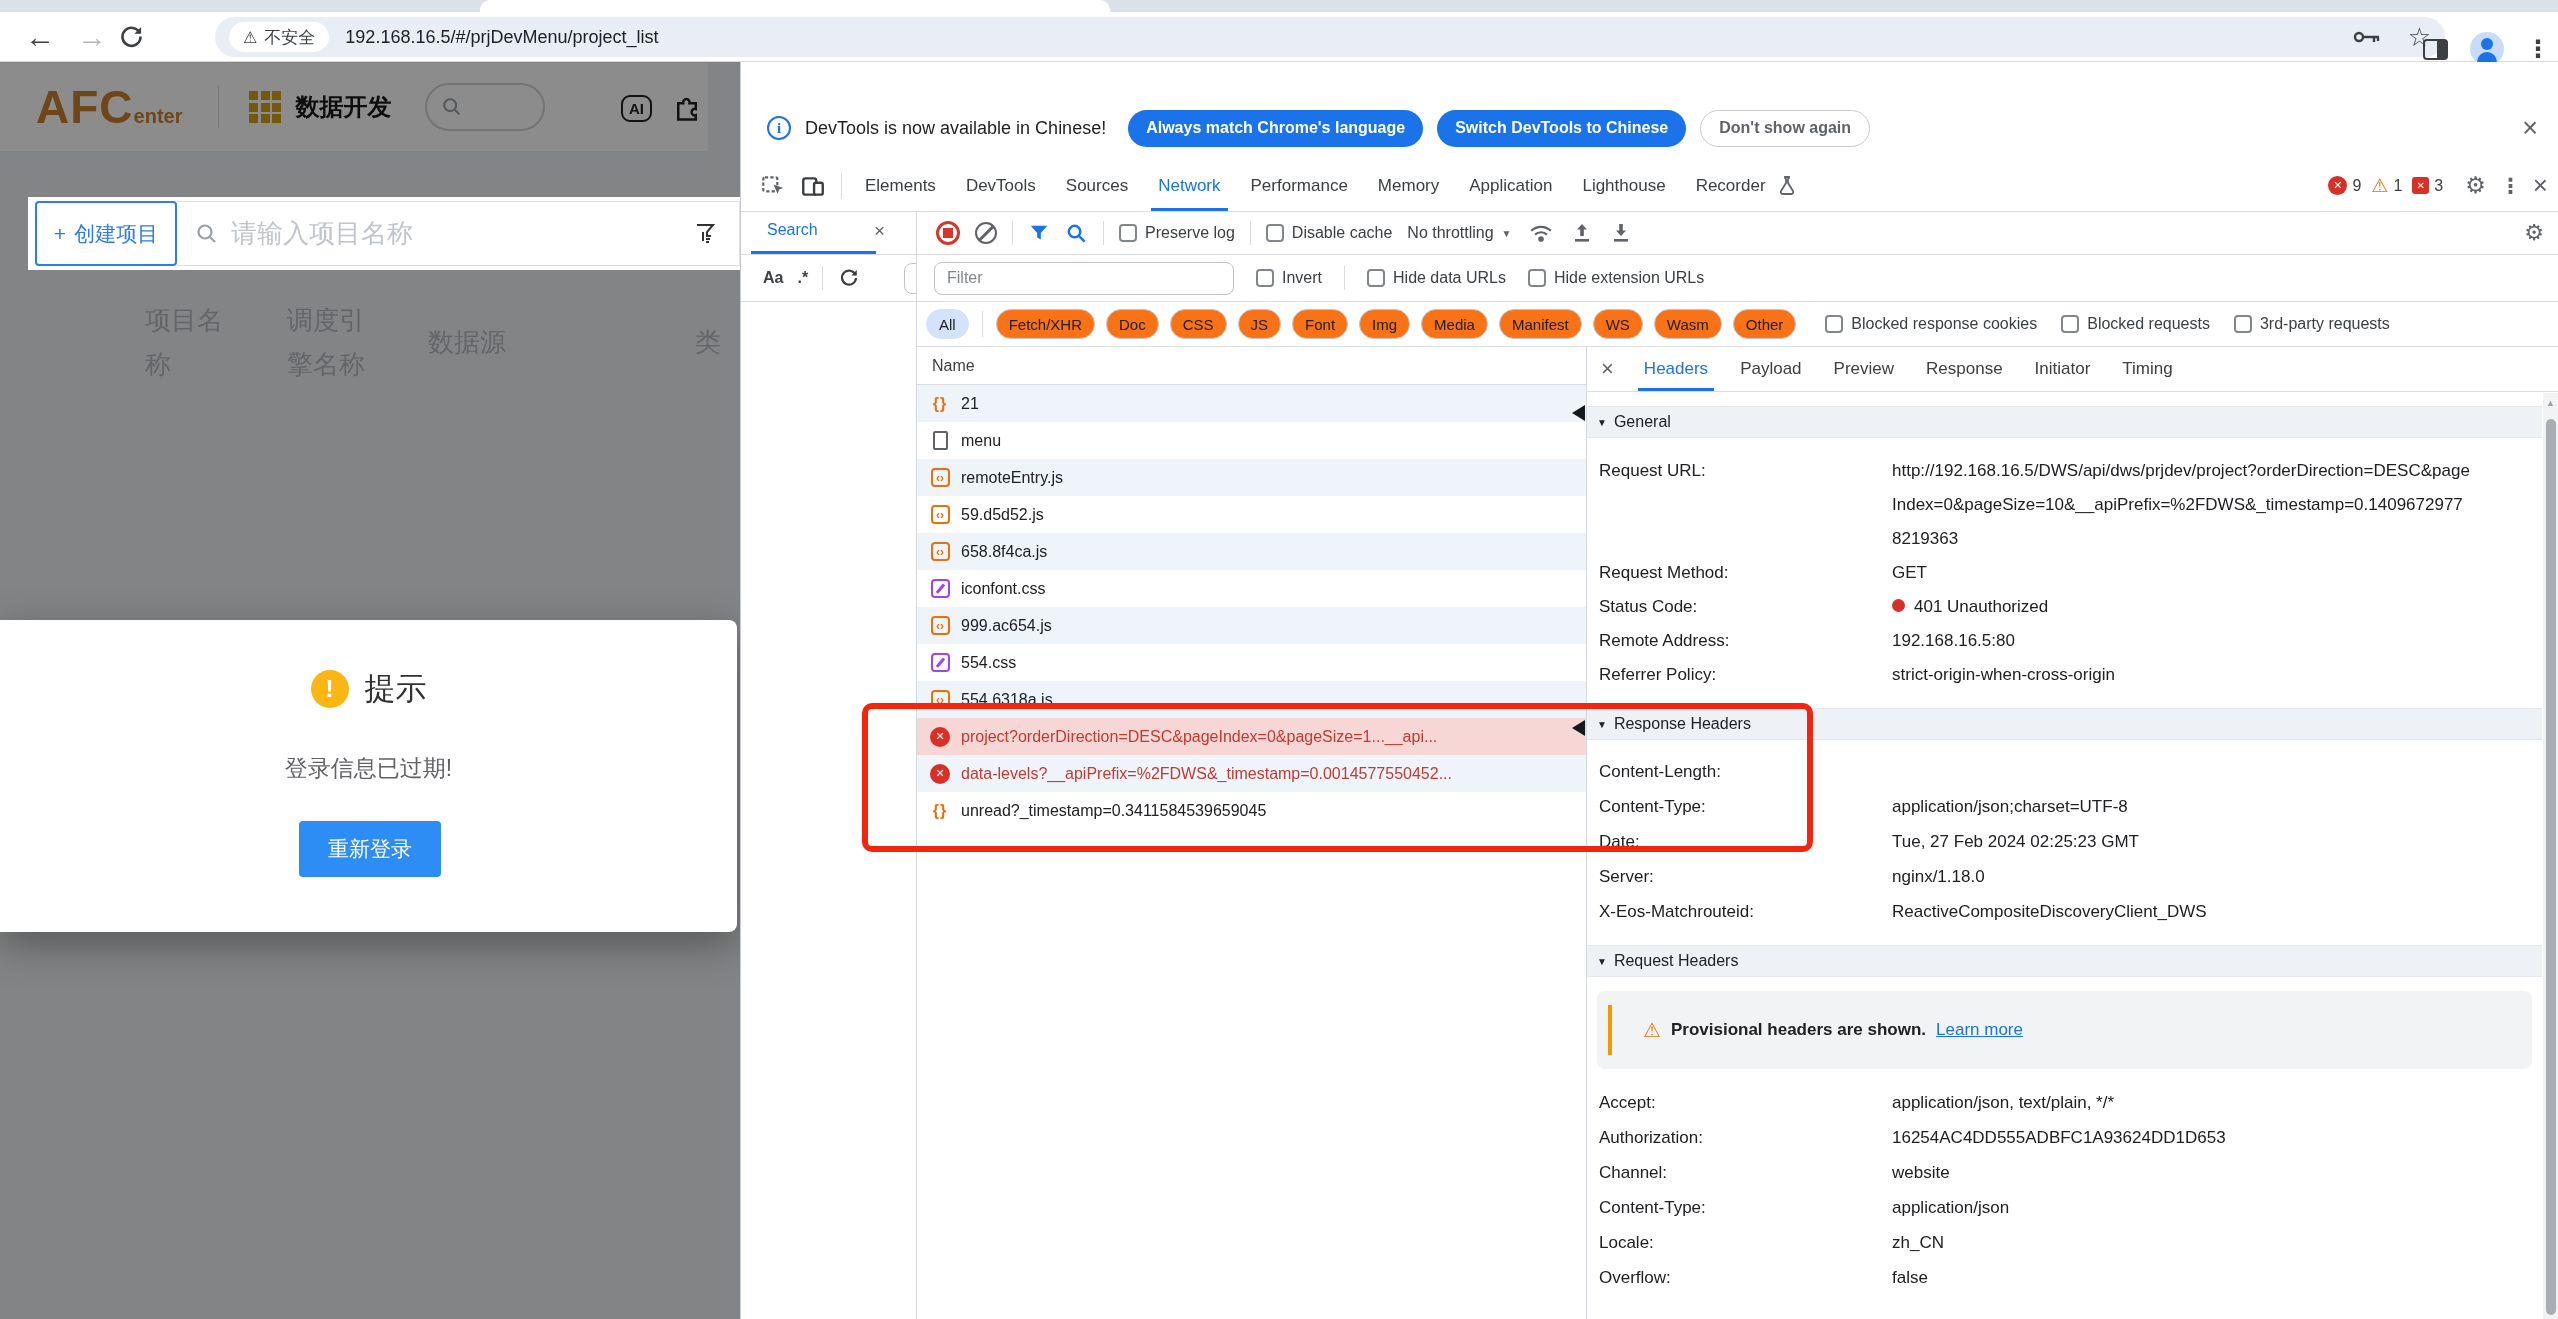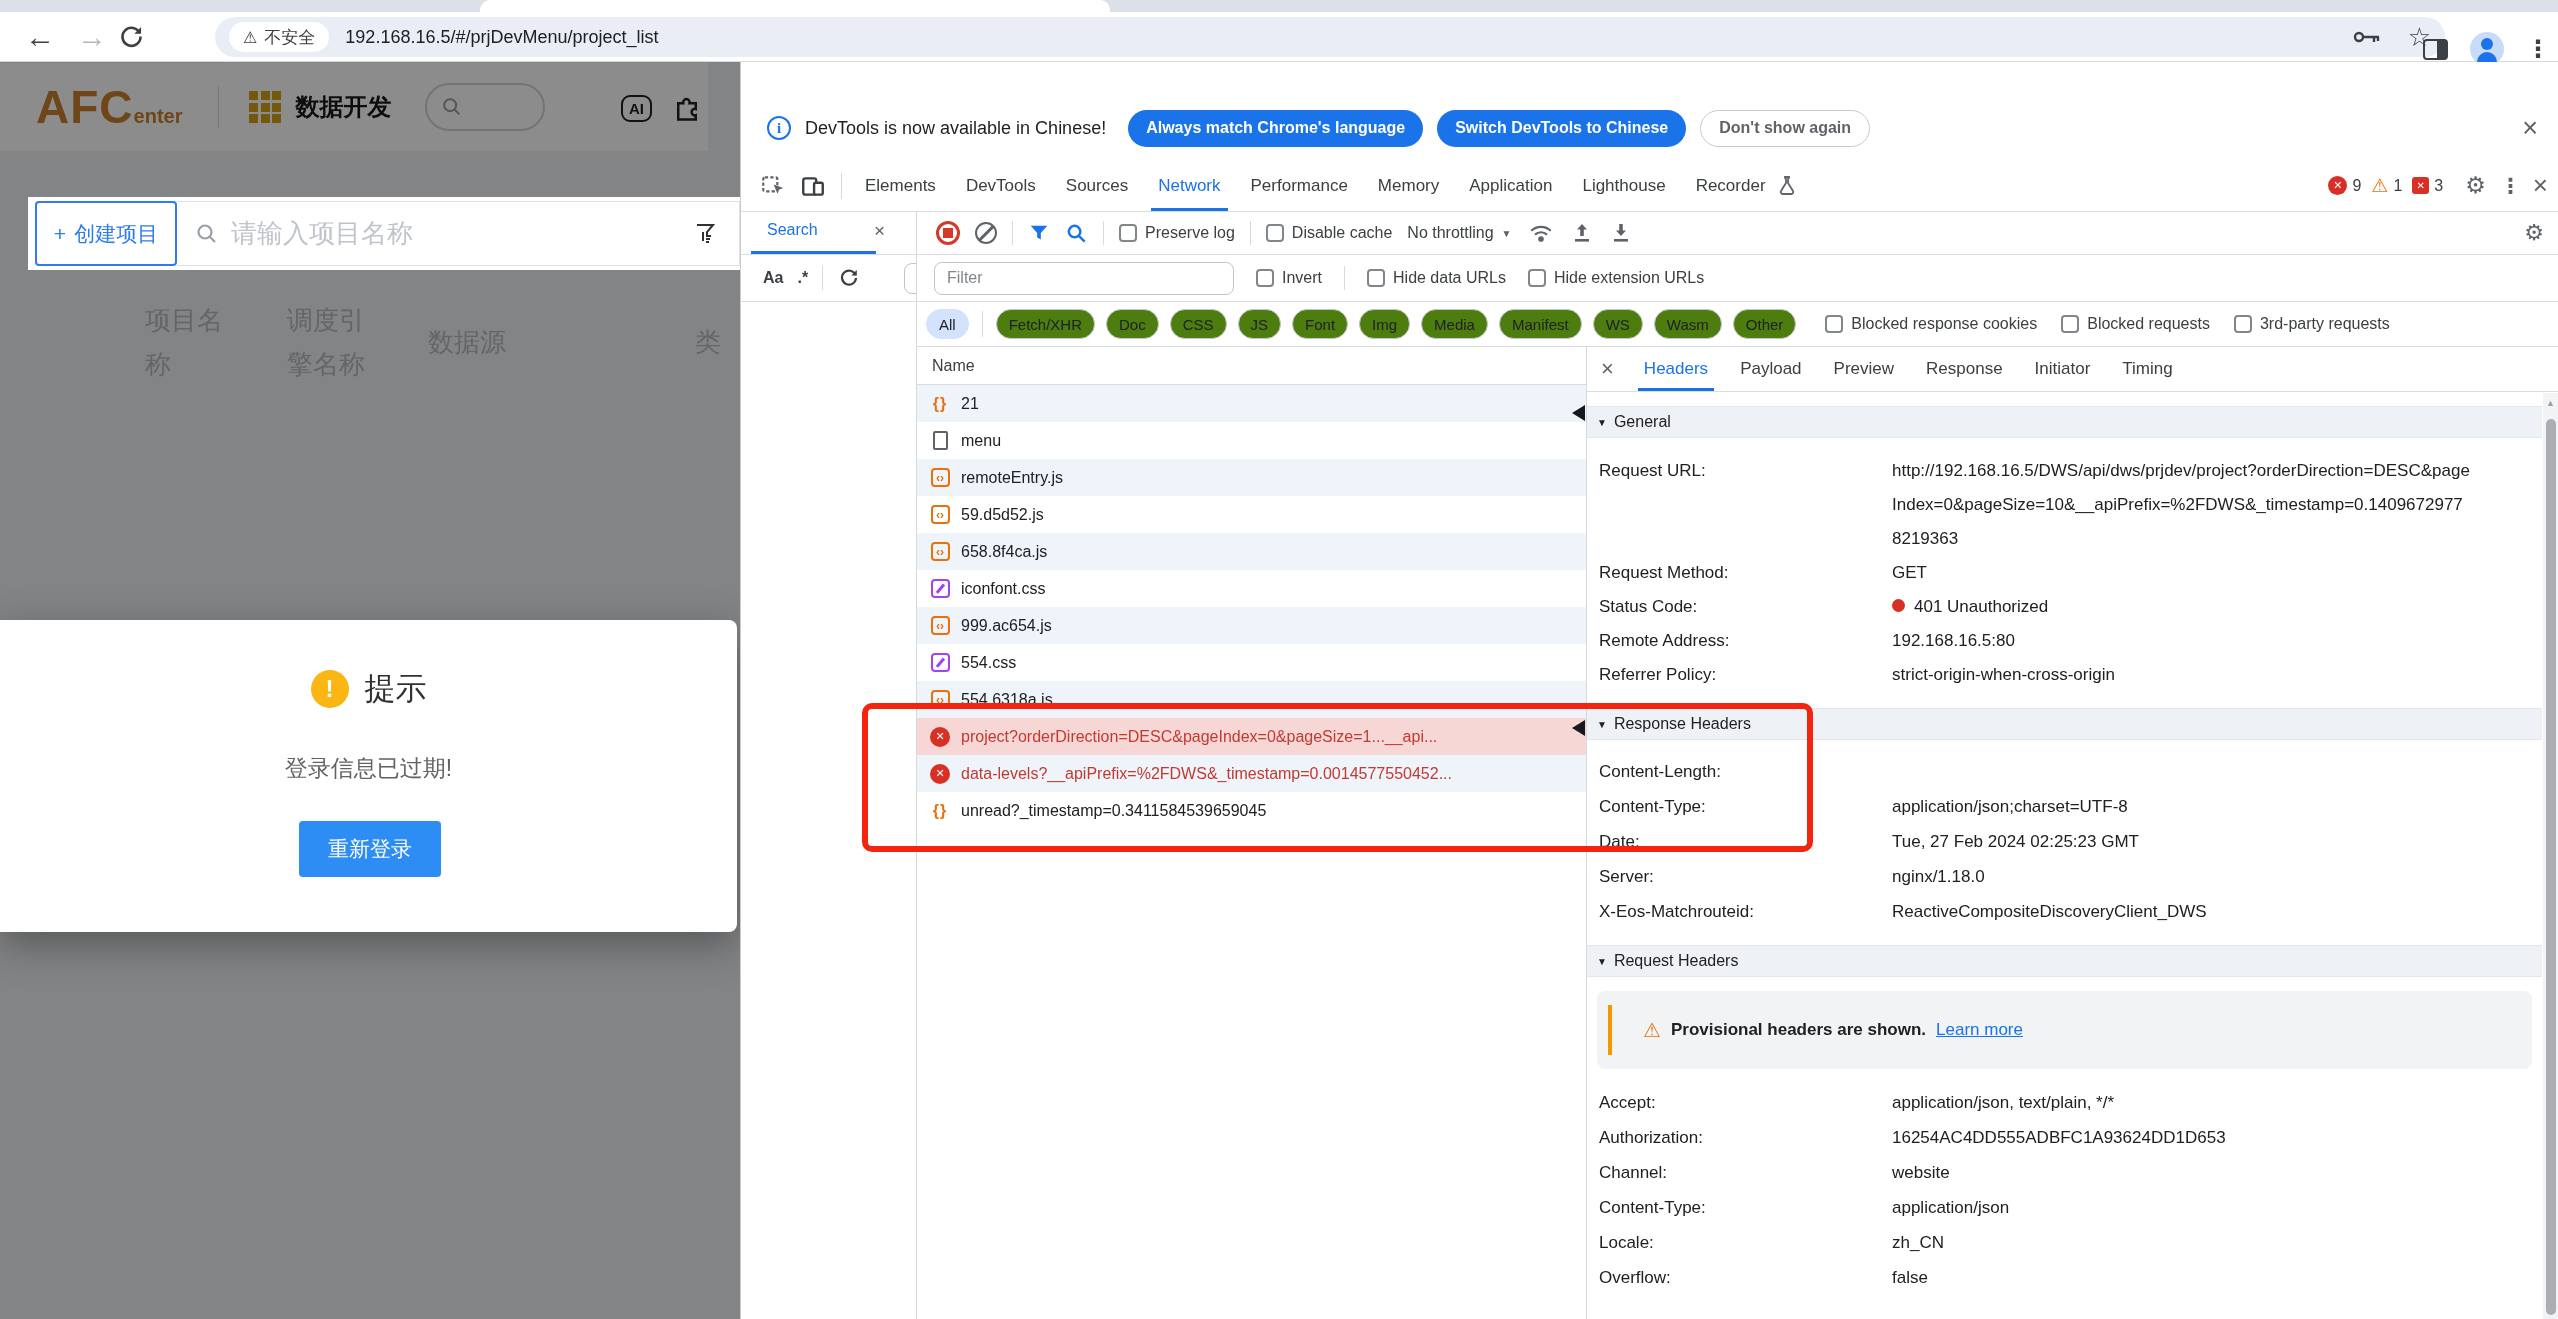--- a/index.html
+++ b/index.html
@@ -103,21 +103,21 @@
   .dt-filterrow { position:absolute; left:0; top:193px; width:100%; height:47px; border-bottom:1px solid #dadce0; display:flex; }
   .sp-tools { width:175px; flex:none; display:flex; align-items:center; gap:14px; padding-left:22px; position:relative; overflow:hidden; }
   .txt-btn { font-size:16px; font-weight:bold; color:#3c4043; cursor:pointer; }
   .sliver { position:absolute; right:-16px; top:8px; width:28px; height:31px; border:1.5px solid #c0c4ca; border-radius:8px; }
   .filt-tools { flex:1; display:flex; align-items:center; gap:22px; padding-left:18px; }
   .filter-input { width:300px; height:33px; border:1.5px solid #c0c4ca; border-radius:8px; font-size:16px; padding:0 12px; color:#202124; outline:none; font-family:inherit; }
   .filter-input::placeholder { color:#80868b; }
   
   .dt-chiprow { position:absolute; left:0; top:240px; width:100%; height:45px; display:flex; }
   .chip-pane { flex:1; border-bottom:1px solid #dadce0; display:flex; align-items:center; gap:11px; padding-left:10px; }
-  .chip { height:30px; border:1.5px solid #c2c5c9; border-radius:15px; padding:0 12px; font-size:15px; color:#202124; display:flex; align-items:center; cursor:pointer; white-space:nowrap; background:#4d7c0f; }
+  .chip { height:30px; border:1.5px solid #c2c5c9; border-radius:15px; padding:0 12px; font-size:15px; color:#202124; display:flex; align-items:center; cursor:pointer; white-space:nowrap; background:#f97316; }
   .chip.sel { background:#d3e3fd; border-color:#d3e3fd; }
   .chipsep { width:1px; height:26px; background:#d8dbe0; margin:0 2px; }
   .chip-cbs { display:flex; align-items:center; gap:24px; margin-left:18px; }
   
   .dt-main { position:absolute; left:0; top:285px; width:100%; height:972px; display:flex; }
   .search-body { width:175px; flex:none; background:#fff; }
   .vdiv { position:absolute; left:175px; top:150px; bottom:0; width:1px; background:#d5d8dd; z-index:5; }
   .req-list { width:670px; flex:none; background:#fff; }
   .req-head { height:38px; border-bottom:1px solid #dadce0; display:flex; align-items:center; padding-left:16px; font-size:16px; color:#3c4043; }
   .req-row { height:37px; display:flex; align-items:center; padding-left:13px; gap:10px; font-size:16px; color:#202124; white-space:nowrap; overflow:hidden; cursor:pointer; }

